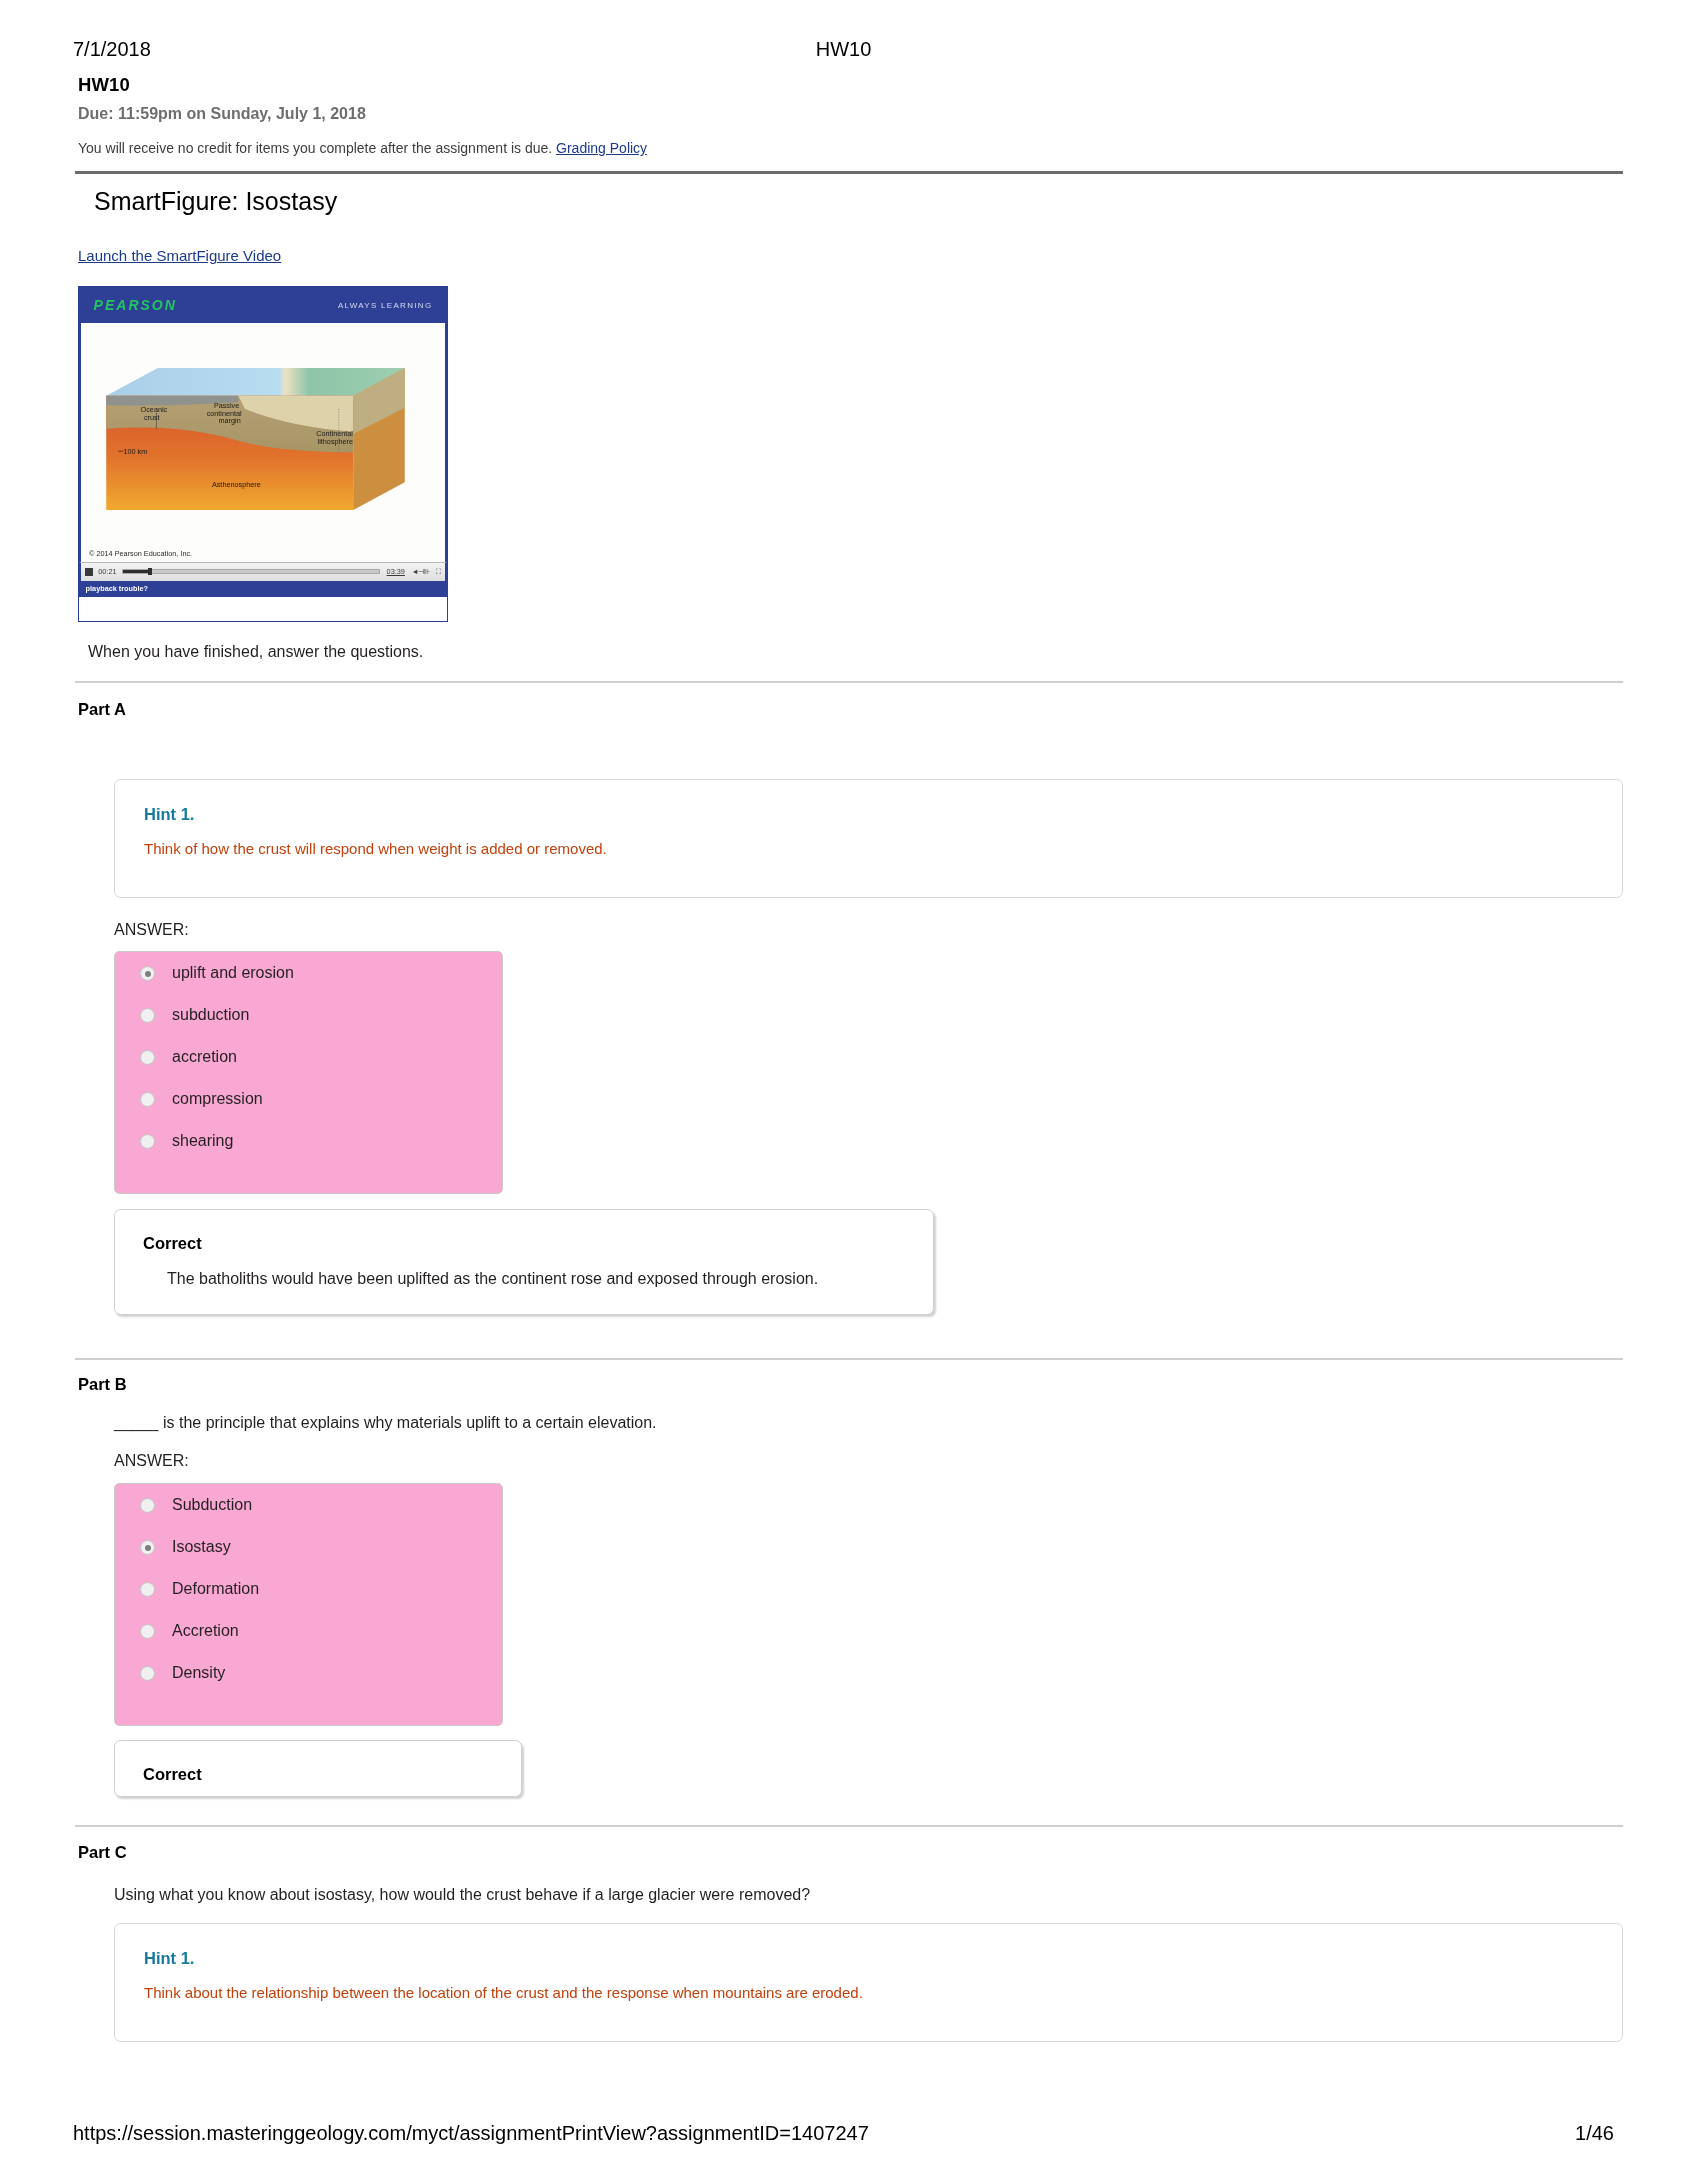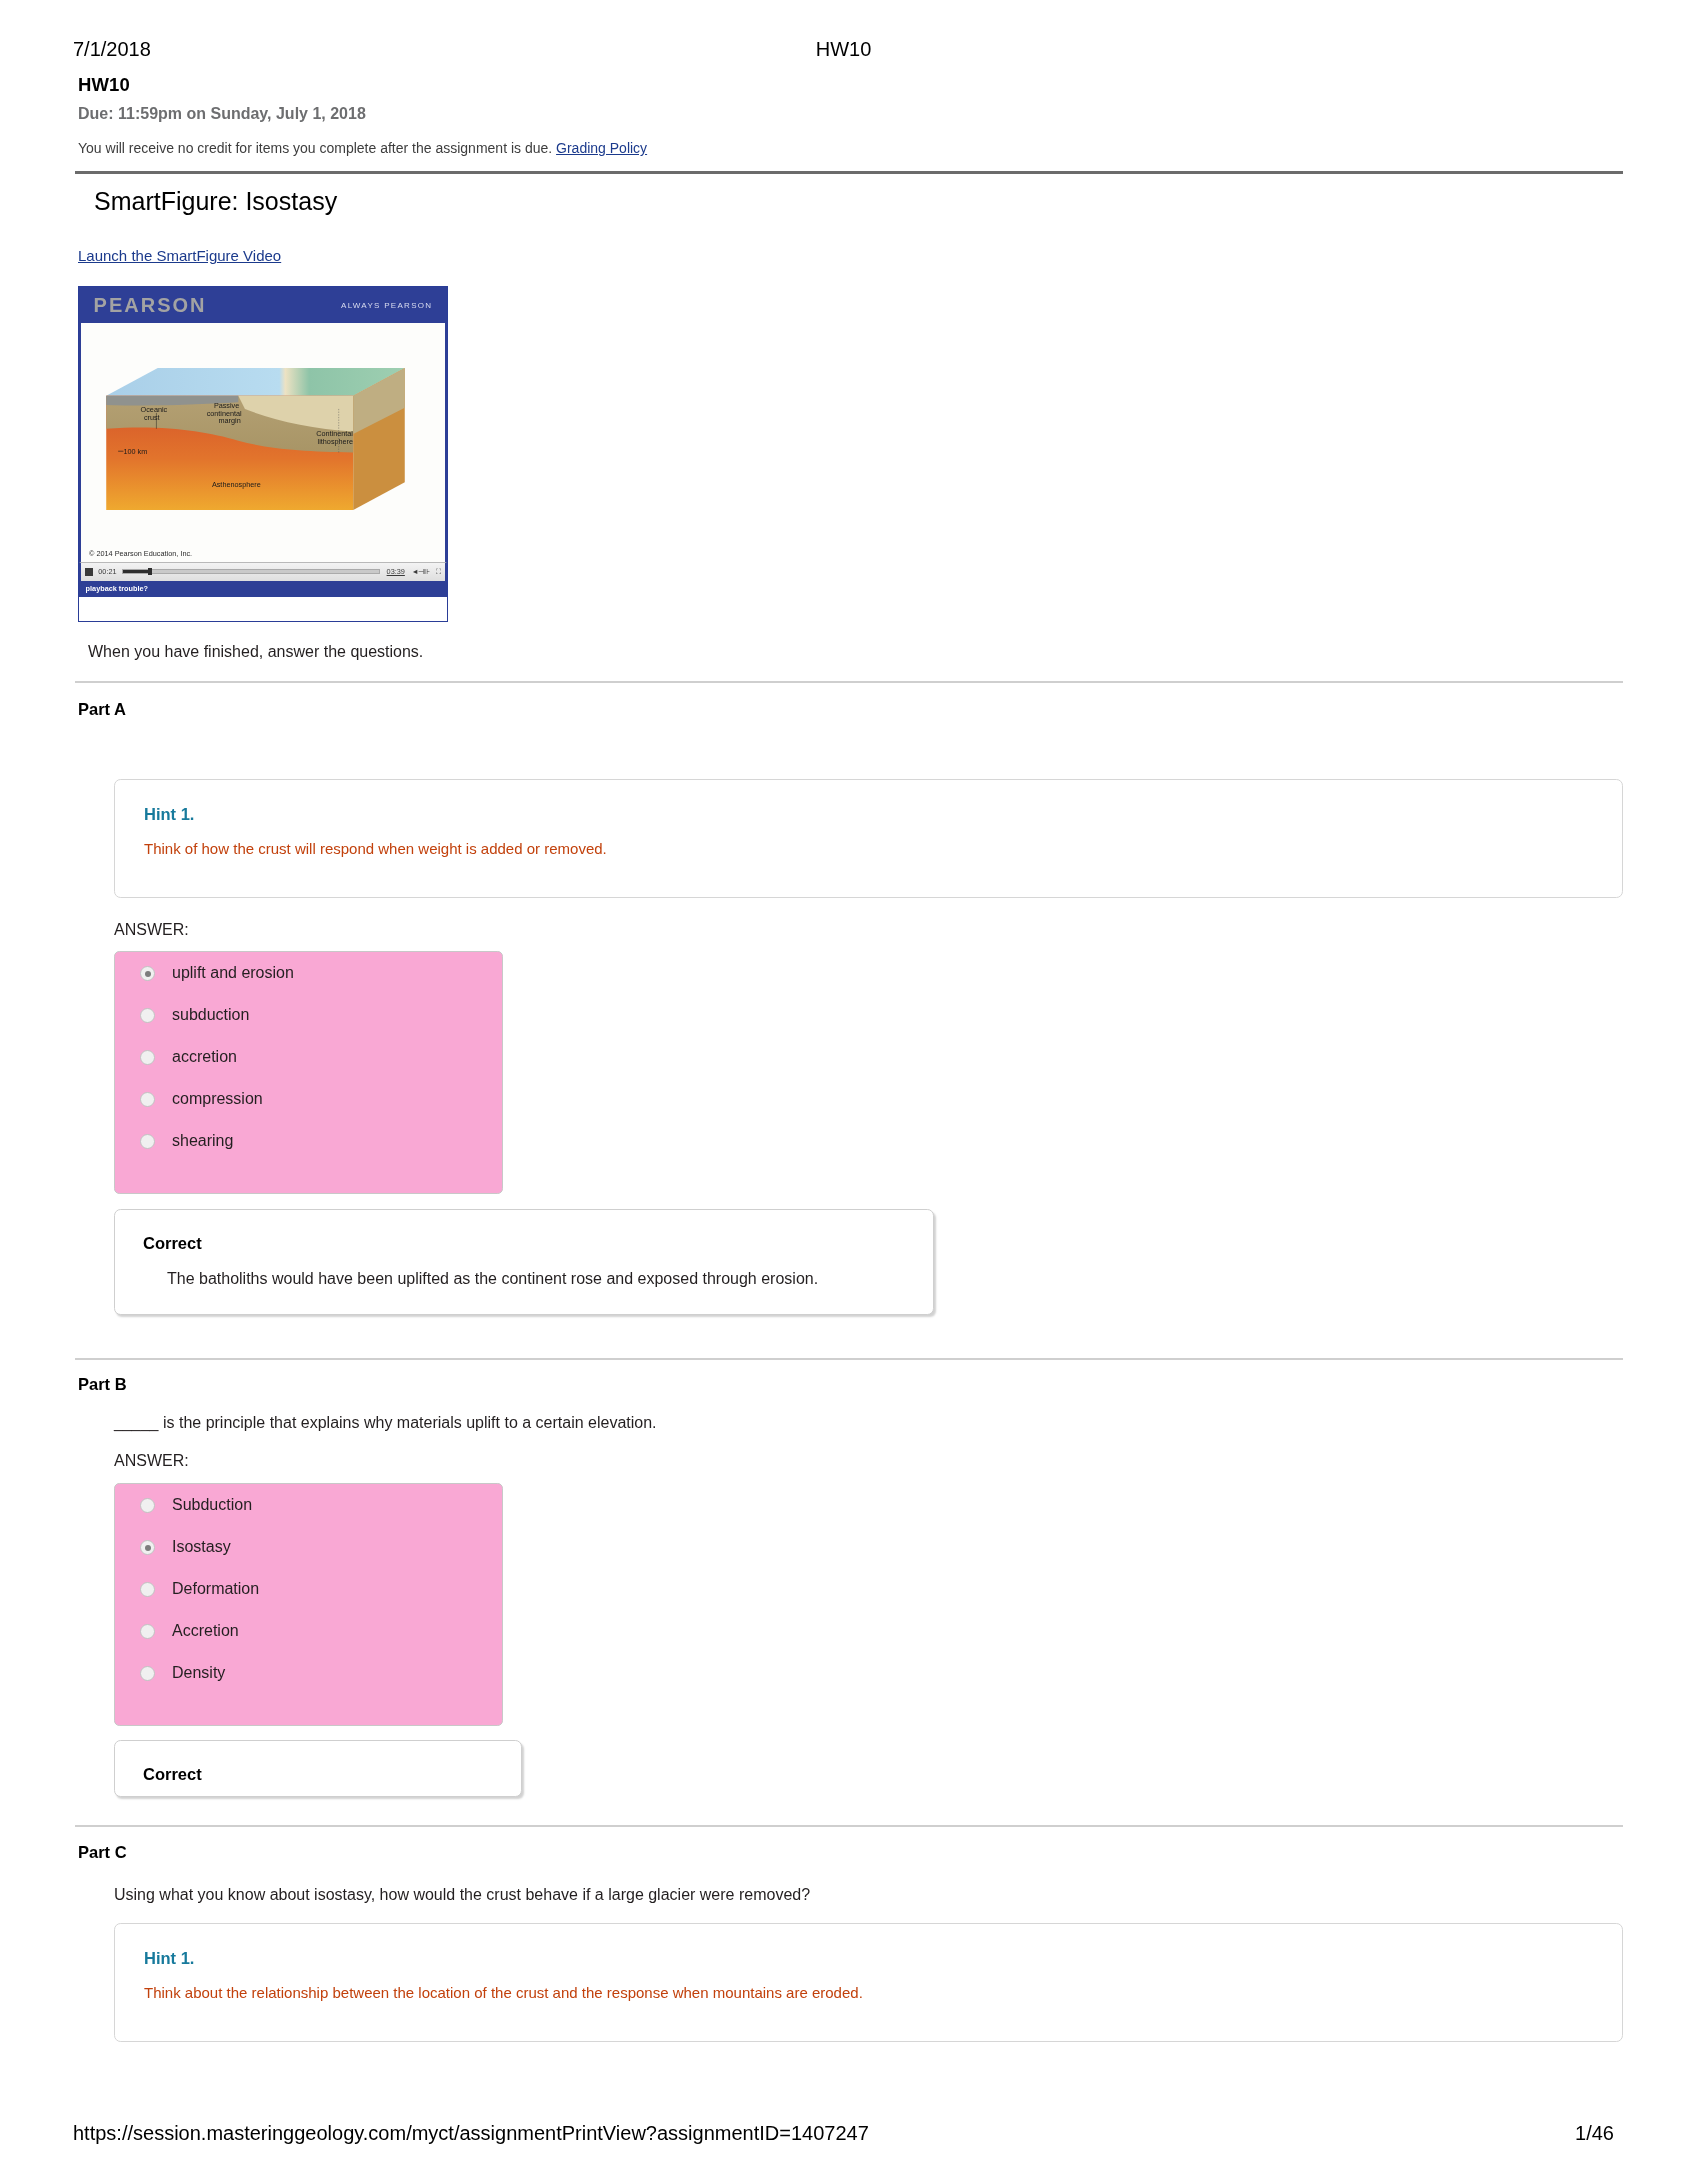--- a/index.html
+++ b/index.html
@@ -109,24 +109,25 @@
   .vb-brandbar {
     height: 36px;
     background: #2e3f96;
     display: flex;
     align-items: center;
     justify-content: space-between;
     padding: 0 14.6px;
     box-sizing: border-box;
   }
   .vb-brand {
-    color: #a3a3a3;
-    font-size: 20px;
+    color: #22c55e;
+    font-size: 14px;
     font-weight: bold;
     letter-spacing: 2px;
+    font-style: italic;
   }
   .vb-tag {
     color: #d9dcf0;
     font-size: 8px;
     letter-spacing: 1.3px;
   }
   .vb-stage {
     position: relative;
     height: 239px;
     background: #fdfdfb;
@@ -358,21 +359,21 @@
   </div>
 
   <div class="rule-thick"></div>
 
   <div class="item-title">SmartFigure: Isostasy</div>
   <a class="launch-link" href="#">Launch the SmartFigure Video</a>
 
   <div class="video-box">
     <div class="vb-brandbar">
       <span class="vb-brand">PEARSON</span>
-      <span class="vb-tag">ALWAYS PEARSON</span>
+      <span class="vb-tag">ALWAYS LEARNING</span>
     </div>
     <div class="vb-stage">
       <div class="blk">
         <svg width="299" height="142" viewBox="0 0 452 215" xmlns="http://www.w3.org/2000/svg">
           <defs>
             <linearGradient id="asth" x1="0" y1="0" x2="0" y2="1">
               <stop offset="0%" stop-color="#d4542a"></stop>
               <stop offset="55%" stop-color="#e2742c"></stop>
               <stop offset="100%" stop-color="#efa92f"></stop>
             </linearGradient>

